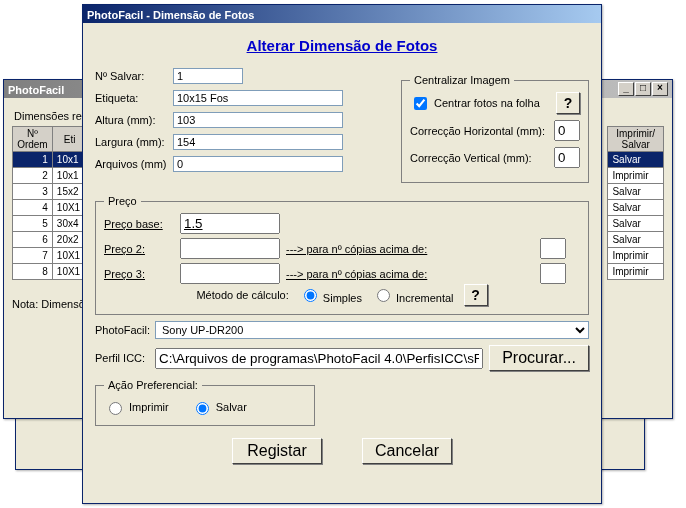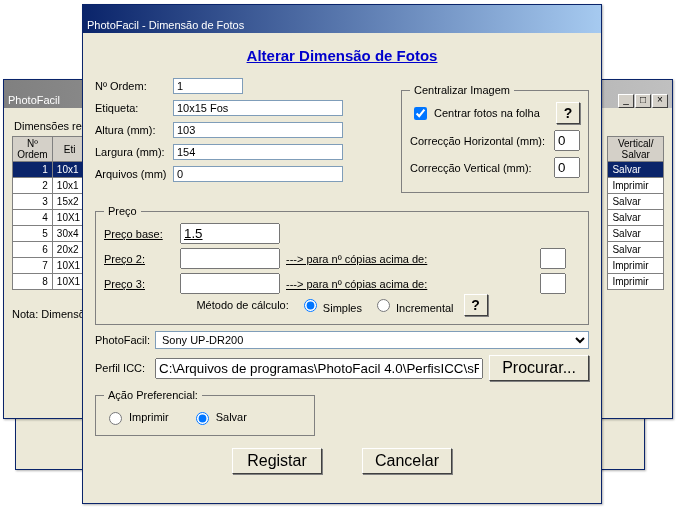--- a/index.html
+++ b/index.html
@@ -16,24 +16,24 @@
   .window {
     position: absolute;
     background: #ece9d8;
     border: 1px solid #0a246a;
     box-shadow: 1px 1px 2px rgba(0,0,0,0.3);
   }
   .titlebar {
     height: 18px;
     background: linear-gradient(to right, #0a246a, #a6caf0);
     color: #fff;
-    font-weight: normal;
-    padding: 14px 4px;
+    font-weight: bold;
+    padding: 2px 4px;
     display: flex;
-    align-items: flex-start;
+    align-items: flex-end;
     justify-content: space-between;
   }
   .titlebar-inactive {
     background: linear-gradient(to right, #808080, #c0c0c0);
   }
   .win-controls { display: flex; gap: 1px; }
   .win-btn {
     width: 16px; height: 14px;
     background: #d4d0c8;
     border: 1px solid #fff;
@@ -214,21 +214,21 @@
             <div class="grid-cell col-etq">10X1</div>
           </div>
         <div class="grid-row">
             <div class="grid-cell col-ordem">8</div>
             <div class="grid-cell col-etq">10X1</div>
           </div>
       </div>
 
       <div class="grid" style="width:60px">
         <div class="grid-row grid-head">
-          <div class="grid-cell col-imp"><span style="white-space:pre-line">Vertical/
+          <div class="grid-cell col-imp"><span style="white-space:pre-line">Imprimir/
 Salvar</span></div>
         </div>
         <div class="grid-row selected">
             <div class="grid-cell col-imp">Salvar</div>
           </div>
         <div class="grid-row">
             <div class="grid-cell col-imp">Imprimir</div>
           </div>
         <div class="grid-row">
             <div class="grid-cell col-imp">Salvar</div>
@@ -259,21 +259,21 @@
     <span>PhotoFacil - Dimensão de Fotos</span>
   </div>
   <div class="body">
     <div class="dlg-title">
       <a href="#">Alterar Dimensão de Fotos</a>
     </div>
 
     <div class="two-col">
       <div class="left-col">
         <div class="form-row">
-          <span class="lbl">Nº Ordem:</span>
+          <span class="lbl">Nº Salvar:</span>
           <input type="text" style="width: 70px;" value="1">
         </div>
         <div class="form-row">
           <span class="lbl">Etiqueta:</span>
           <input type="text" style="width: 170px;" value="10x15 Fos">
         </div>
         <div class="form-row">
           <span class="lbl">Altura (mm):</span>
           <input type="text" style="width: 170px;" value="103">
         </div>

